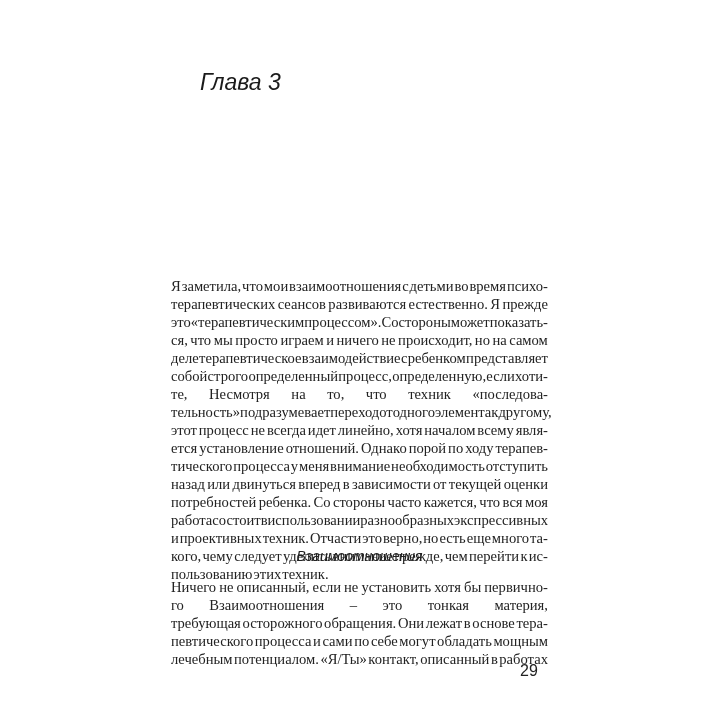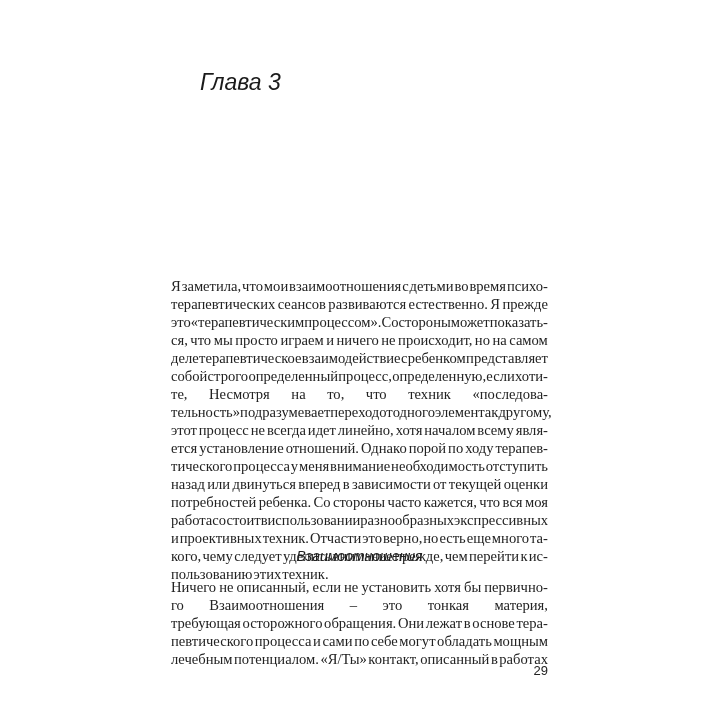--- a/index.html
+++ b/index.html
@@ -77,23 +77,22 @@
       font-style: italic;
       font-size: 14px;
       line-height: 18px;
       color: #222222;
     }
     .page-number {
       position: absolute;
       left: 520px;
       width: 28px;
       top: 662px;
-      text-align: right;
       font-family: "Liberation Sans", sans-serif;
-      font-size: 13px;
+      font-size: 16px;
       line-height: 18px;
       color: #222222;
     }
   </style>
 </head>
 <body>
 
 <div class="page">
 
   <div class="chapter-label">Глава 3</div>

